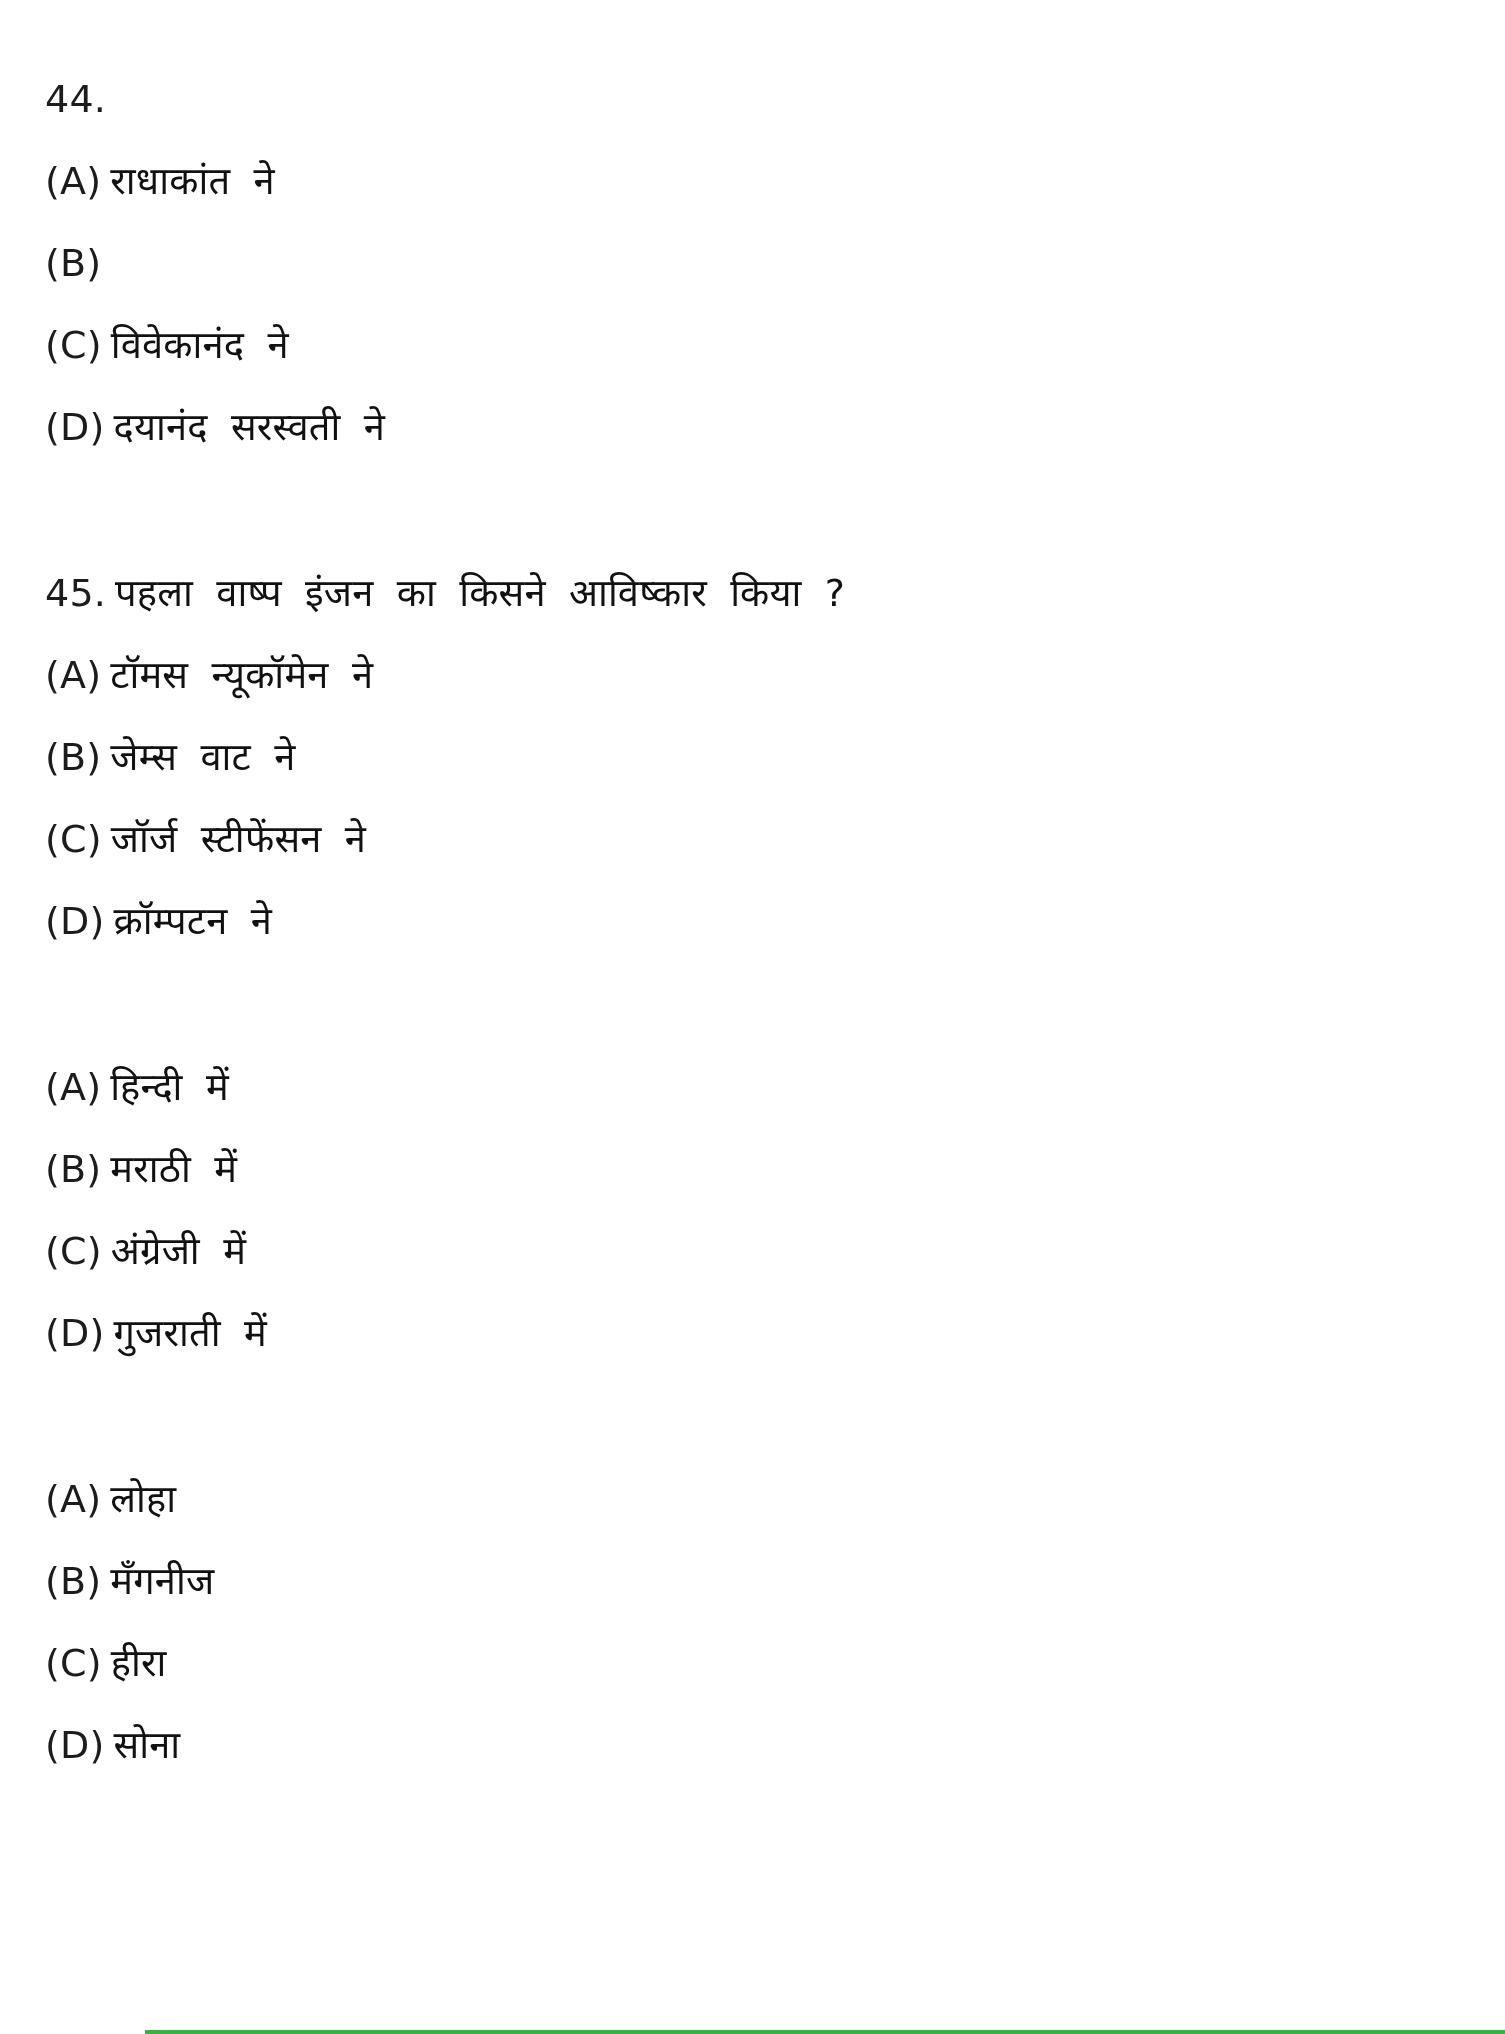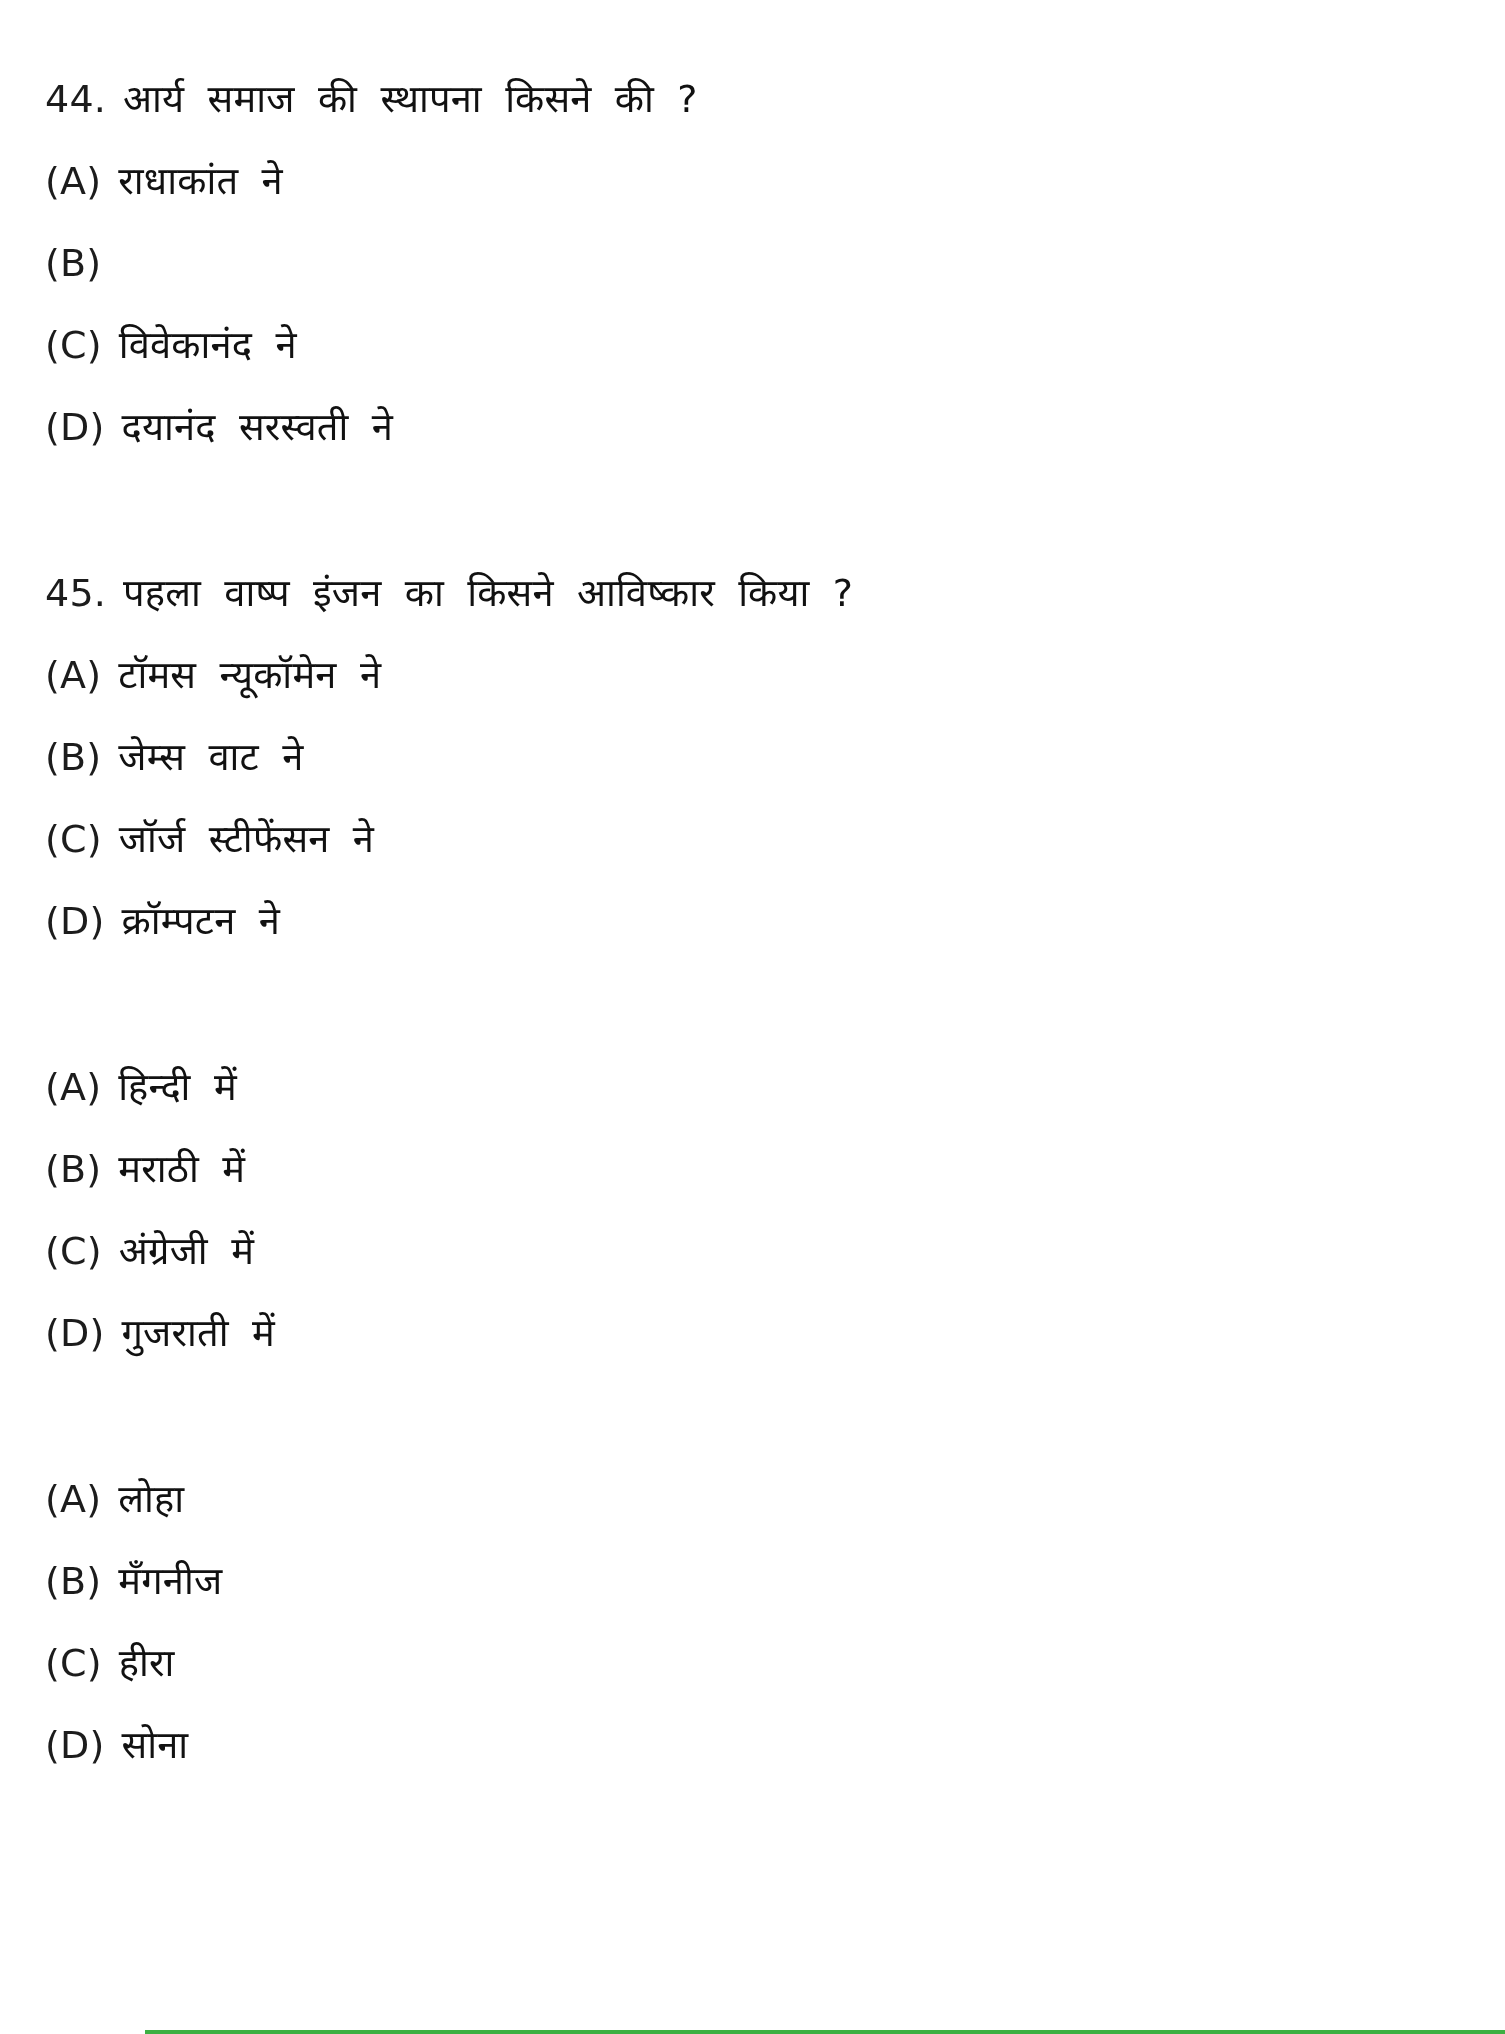--- a/index.html
+++ b/index.html
@@ -17,21 +17,21 @@
   }
   .sheet {
     padding: 78px 40px 0 45px;
   }
   .question-block {
     margin-bottom: 124px;
   }
   .q-line, .opt-line {
     display: flex;
     align-items: baseline;
-    gap: 17px;
+    gap: 9px;
     font-size: 38px;
     line-height: 42px;
     word-spacing: 11px;
     letter-spacing: 0.2px;
     margin-bottom: 40px;
     white-space: nowrap;
   }
   .opt-line:last-child {
     margin-bottom: 0;
   }
@@ -52,21 +52,20 @@
   }
 </style>
 </head>
 <body>
 
 <div class="sheet">
 
   <div class="question-block">
     <div class="q-line">
       <span class="q-number">44.</span>
-      <span class="q-text">आर्य समाज की स्थापना किसने की ?</span>
     </div>
     <div class="opt-line">
       <span class="opt-label">(A)</span>
       <span class="opt-text">राधाकांत ने</span>
     </div>
     <div class="opt-line">
       <span class="opt-label">(B)</span>
     </div>
     <div class="opt-line">
       <span class="opt-label">(C)</span>

